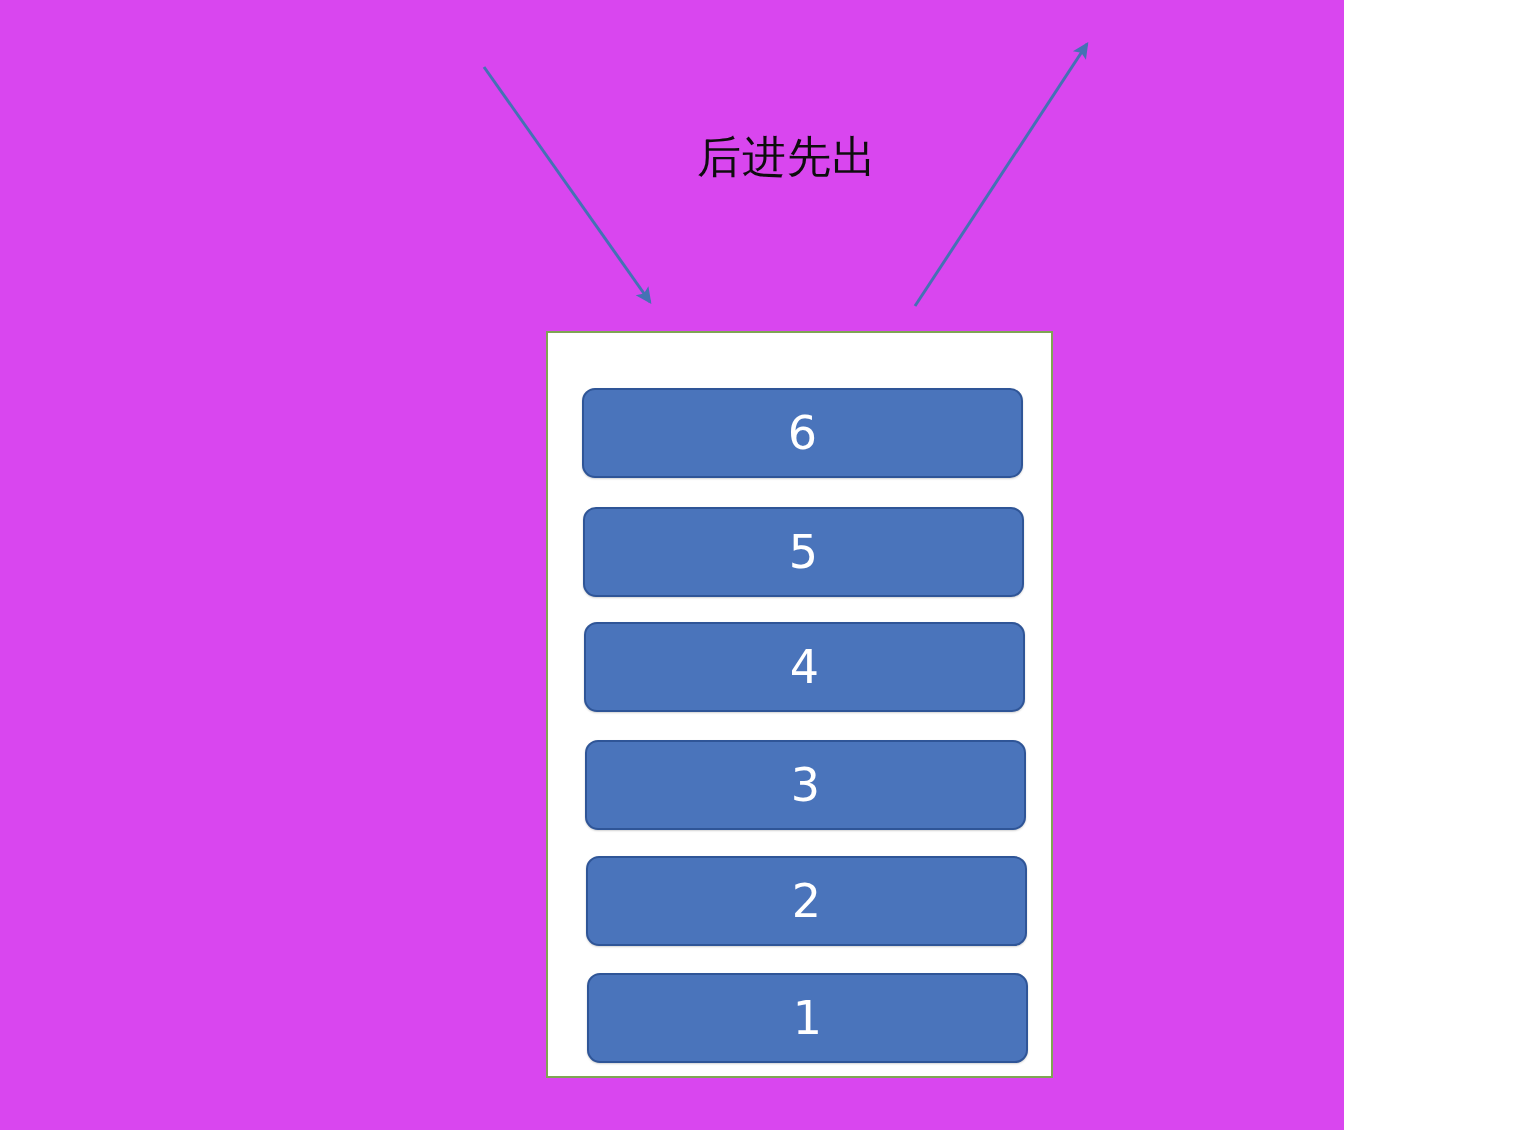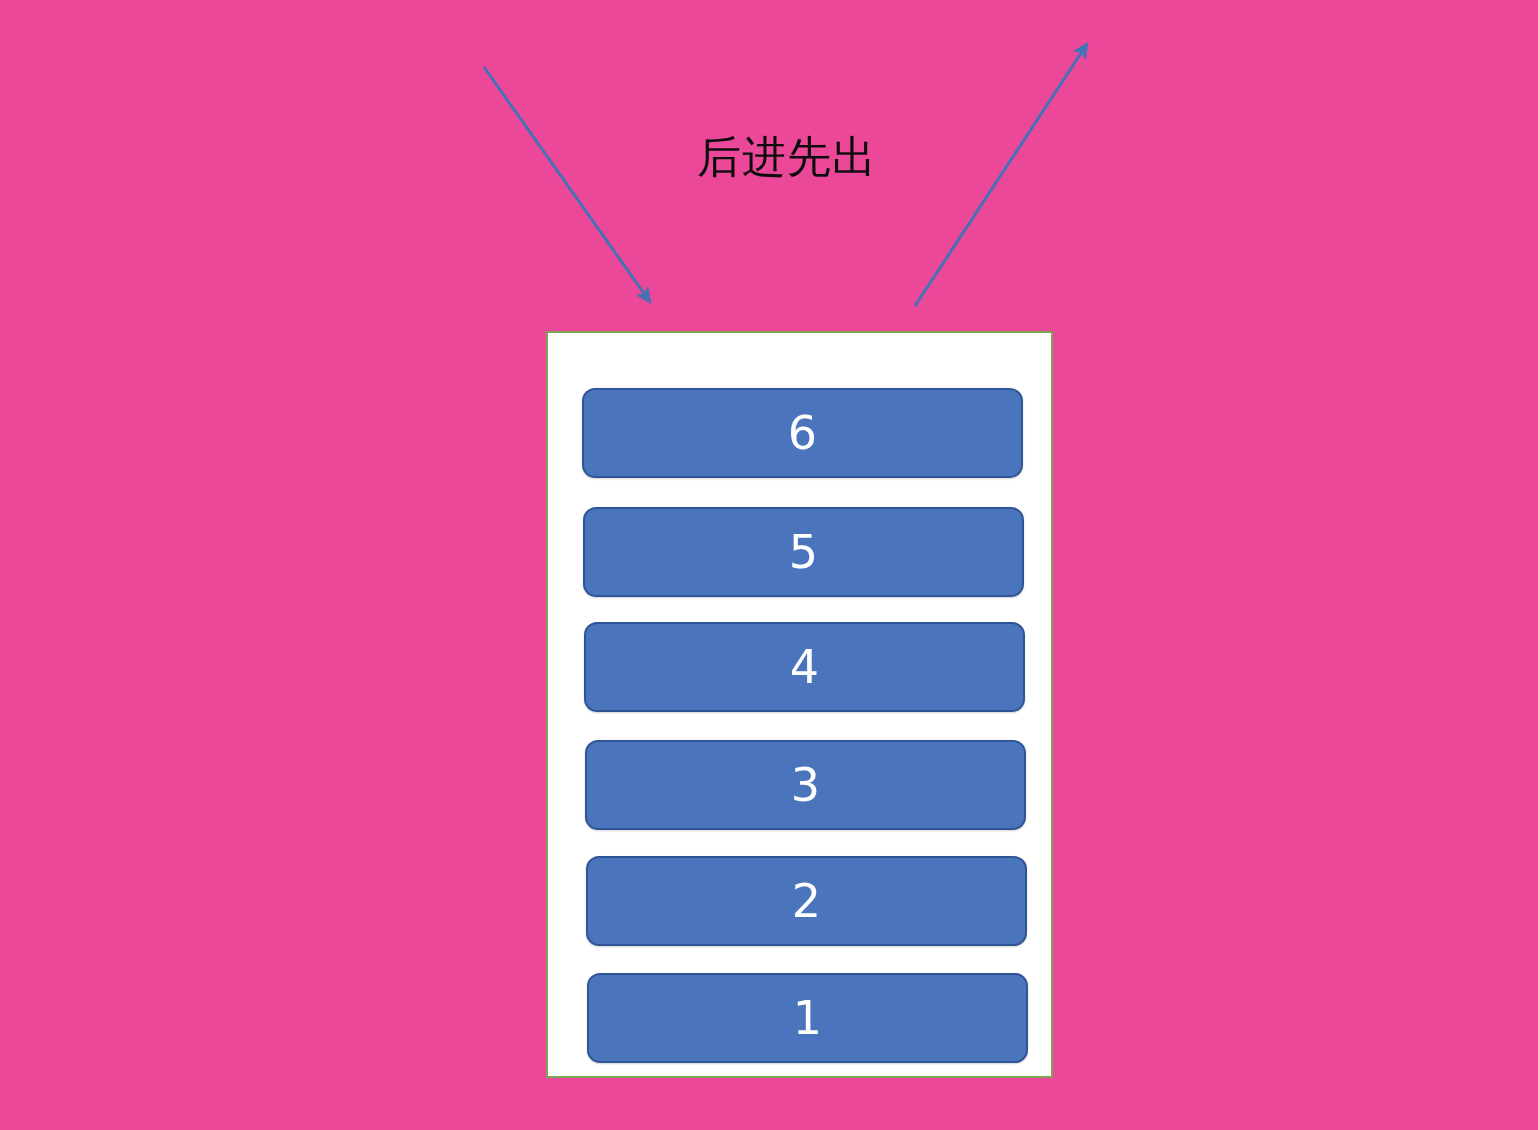--- a/index.html
+++ b/index.html
@@ -5,23 +5,23 @@
   html, body {
     margin: 0;
     padding: 0;
     background: #ffffff;
   }
   body {
     font-family: "Liberation Sans", "DejaVu Sans", sans-serif;
   }
   #canvas {
     position: relative;
-    width: 1538px;
+    width: 1344px;
     height: 1130px;
-    background: #ec4899;
+    background: #d946ef;
     overflow: hidden;
   }
 
   
   #stack-title {
     position: absolute;
     left: 697px;
     top: 130px;
     font-size: 44px;
     line-height: 54px;

